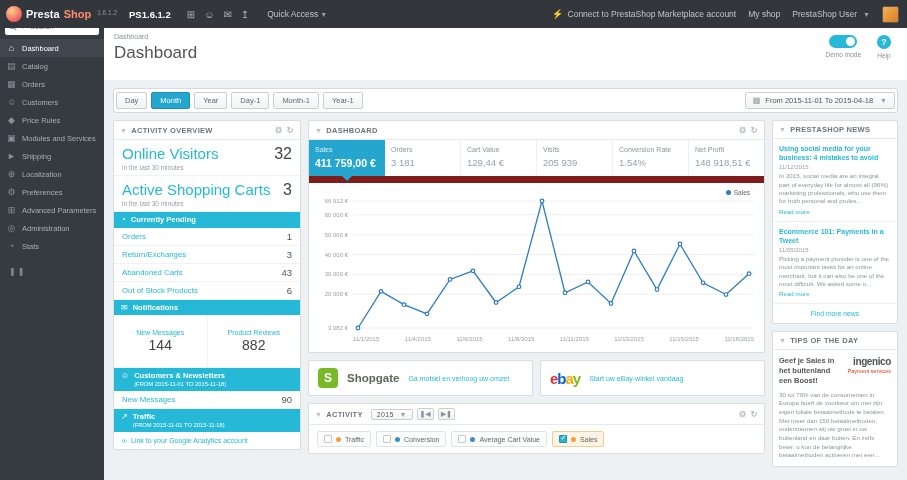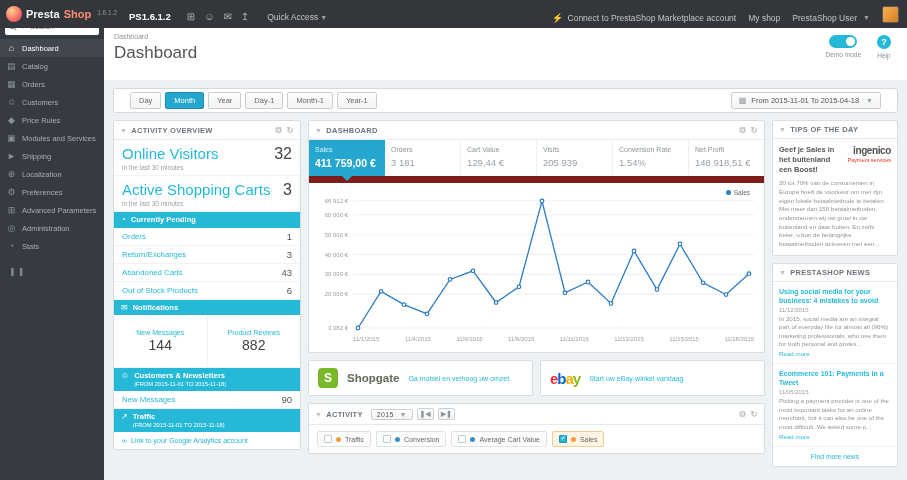--- a/index.html
+++ b/index.html
@@ -3,21 +3,21 @@
 <meta charset="utf-8">
 <style>
 *{box-sizing:border-box;margin:0;padding:0}
 html,body{width:907px;height:480px;overflow:hidden}
 body{font-family:"Liberation Sans",sans-serif;background:#eef1f3;color:#555;font-size:9px;position:relative}
 a{text-decoration:none;cursor:pointer}
 i{font-style:normal}
 
 
 .topbar{position:absolute;top:0;left:0;right:0;height:28px;background:#33363b;display:flex;justify-content:space-between;align-items:center;z-index:20;color:#c2c6ca}
-.tb-left,.tb-right{display:flex;align-items:flex-end}
+.tb-left,.tb-right{display:flex;align-items:center}
 .tb-left{padding-left:6px;gap:8px}
 .tb-right{padding-right:8px;gap:12px;font-size:8.5px}
 .logo{display:flex;align-items:center;gap:4px}
 .logo-mark{width:16px;height:16px;border-radius:50%;background:radial-gradient(circle at 35% 30%,#ffd089,#f4756a 55%,#d6336b);flex:none}
 .logo-presta{color:#f5f6f7;font-size:11px;font-weight:bold}
 .logo-shop{color:#ff8d70;font-size:11px;font-weight:bold}
 .logo-ver{color:#8d9298;font-size:6.5px;margin-left:2px;align-self:flex-start;padding-top:3px}
 .shop-name{color:#fff;font-weight:bold;font-size:9.5px;margin-left:4px}
 .tb-icons{display:flex;gap:9px;margin-left:8px}
 .tb-icons a{color:#aeb4b9;font-size:10px}
@@ -44,21 +44,21 @@
 .main{position:absolute;left:104px;top:28px;right:0;bottom:0;background:#eef1f3;overflow:hidden}
 .page-header{height:52px;background:#fff;padding:5px 10px;position:relative}
 .breadcrumb{font-size:7px;color:#8a9196;cursor:pointer}
 .page-title{font-size:17px;font-weight:normal;color:#555;margin-top:3px}
 .header-actions{position:absolute;right:16px;top:7px;display:flex;gap:16px;text-align:center}
 .toggle{display:block;width:28px;height:13px;border-radius:7px;background:#25b9d7;position:relative;margin:0 auto;cursor:pointer}
 .toggle::after{content:"";position:absolute;right:2px;top:2px;width:9px;height:9px;border-radius:50%;background:#fff}
 .help-icon{display:block;width:14px;height:14px;border-radius:50%;background:#25b9d7;margin:0 auto;color:#fff;font-size:9px;line-height:14px;font-weight:bold;cursor:pointer}
 .action-lbl{font-size:6.5px;color:#8a9196;margin-top:3px}
 
-.toolbar{margin:8px 9px 7px;background:#fff;border:1px solid #d4d9dc;border-radius:3px;padding:3px 16px;display:flex;align-items:center;justify-content:space-between}
+.toolbar{margin:8px 9px 7px;background:#fff;border:1px solid #d4d9dc;border-radius:3px;padding:3px 2px;display:flex;align-items:center;justify-content:space-between}
 .range-btns{display:flex;gap:4px}
 .rbtn{font-size:7.5px;color:#666;background:linear-gradient(#fdfdfd,#f1f3f4);border:1px solid #c9ced2;border-radius:2px;padding:3px 8px;cursor:pointer;font-family:inherit}
 .rbtn.active{background:#25a6ce;border-color:#1e8fb3;color:#fff}
 .date-range{display:flex;align-items:center;gap:5px;font-size:7.5px;color:#555;border:1px solid #c9ced2;border-radius:2px;padding:3px 7px;background:linear-gradient(#fdfdfd,#f1f3f4);cursor:pointer}
 .cal-ic{color:#8d959b;font-size:8px}
 
 .content{display:flex;gap:7px;padding:0 9px;align-items:flex-start}
 .col-left{width:188px;flex:none}
 .col-mid{flex:1;min-width:0;display:flex;flex-direction:column;gap:7px}
 .col-right{width:126px;flex:none;display:flex;flex-direction:column;gap:7px}
@@ -499,49 +499,49 @@
               <span>Sales</span>
             </a>
         </div>
       </div>
     </div>
 
     <div class="col-right">
       <div class="panel">
         <div class="panel-hdr">
           <span class="p-caret">▼</span>
+          <span>PRESTASHOP NEWS</span>
+        </div>
+        <div class="article">
+          <a class="a-title">Using social media for your business: 4 mistakes to avoid</a>
+          <div class="a-date">11/12/2015</div>
+          <div class="a-body">In 2015, social media are an integral part of everyday life for almost all (96%) marketing professionals, who use them for both personal and profes...</div>
+          <a class="read-more">Read more</a>
+        </div>
+        <div class="article">
+          <a class="a-title">Ecommerce 101: Payments in a Tweet</a>
+          <div class="a-date">11/05/2015</div>
+          <div class="a-body">Picking a payment provider is one of the most important tasks for an online merchant, but it can also be one of the most difficult. We asked some o...</div>
+          <a class="read-more">Read more</a>
+        </div>
+        <a class="more-news">Find more news</a>
+      </div>
+
+      <div class="panel">
+        <div class="panel-hdr">
+          <span class="p-caret">▼</span>
           <span>TIPS OF THE DAY</span>
         </div>
         <div class="tips-content">
           <div class="tips-top">
             <div class="tips-headline">Geef je Sales in het buitenland een Boost!</div>
             <div class="ingenico">
               <span class="ing-word">ingenico</span>
               <span class="ing-tag">Payment services</span>
             </div>
           </div>
           <div class="tips-body">30 tot 70% van de consumenten in Europa hoeft de voorkeur om met zijn eigen lokale betaalmethode te betalen. Met meer dan 150 betaalmethoden, ondersteunen wij uw groei in uw buitenland en daar buiten. En zelfs beter, u kun de belangrijke betaalmethoden activeren met een...</div>
         </div>
       </div>
-
-      <div class="panel">
-        <div class="panel-hdr">
-          <span class="p-caret">▼</span>
-          <span>PRESTASHOP NEWS</span>
-        </div>
-        <div class="article">
-          <a class="a-title">Using social media for your business: 4 mistakes to avoid</a>
-          <div class="a-date">11/12/2015</div>
-          <div class="a-body">In 2015, social media are an integral part of everyday life for almost all (96%) marketing professionals, who use them for both personal and profes...</div>
-          <a class="read-more">Read more</a>
-        </div>
-        <div class="article">
-          <a class="a-title">Ecommerce 101: Payments in a Tweet</a>
-          <div class="a-date">11/05/2015</div>
-          <div class="a-body">Picking a payment provider is one of the most important tasks for an online merchant, but it can also be one of the most difficult. We asked some o...</div>
-          <a class="read-more">Read more</a>
-        </div>
-        <a class="more-news">Find more news</a>
-      </div>
     </div>
 
   </div>
 </div>
 
 </body></html>

